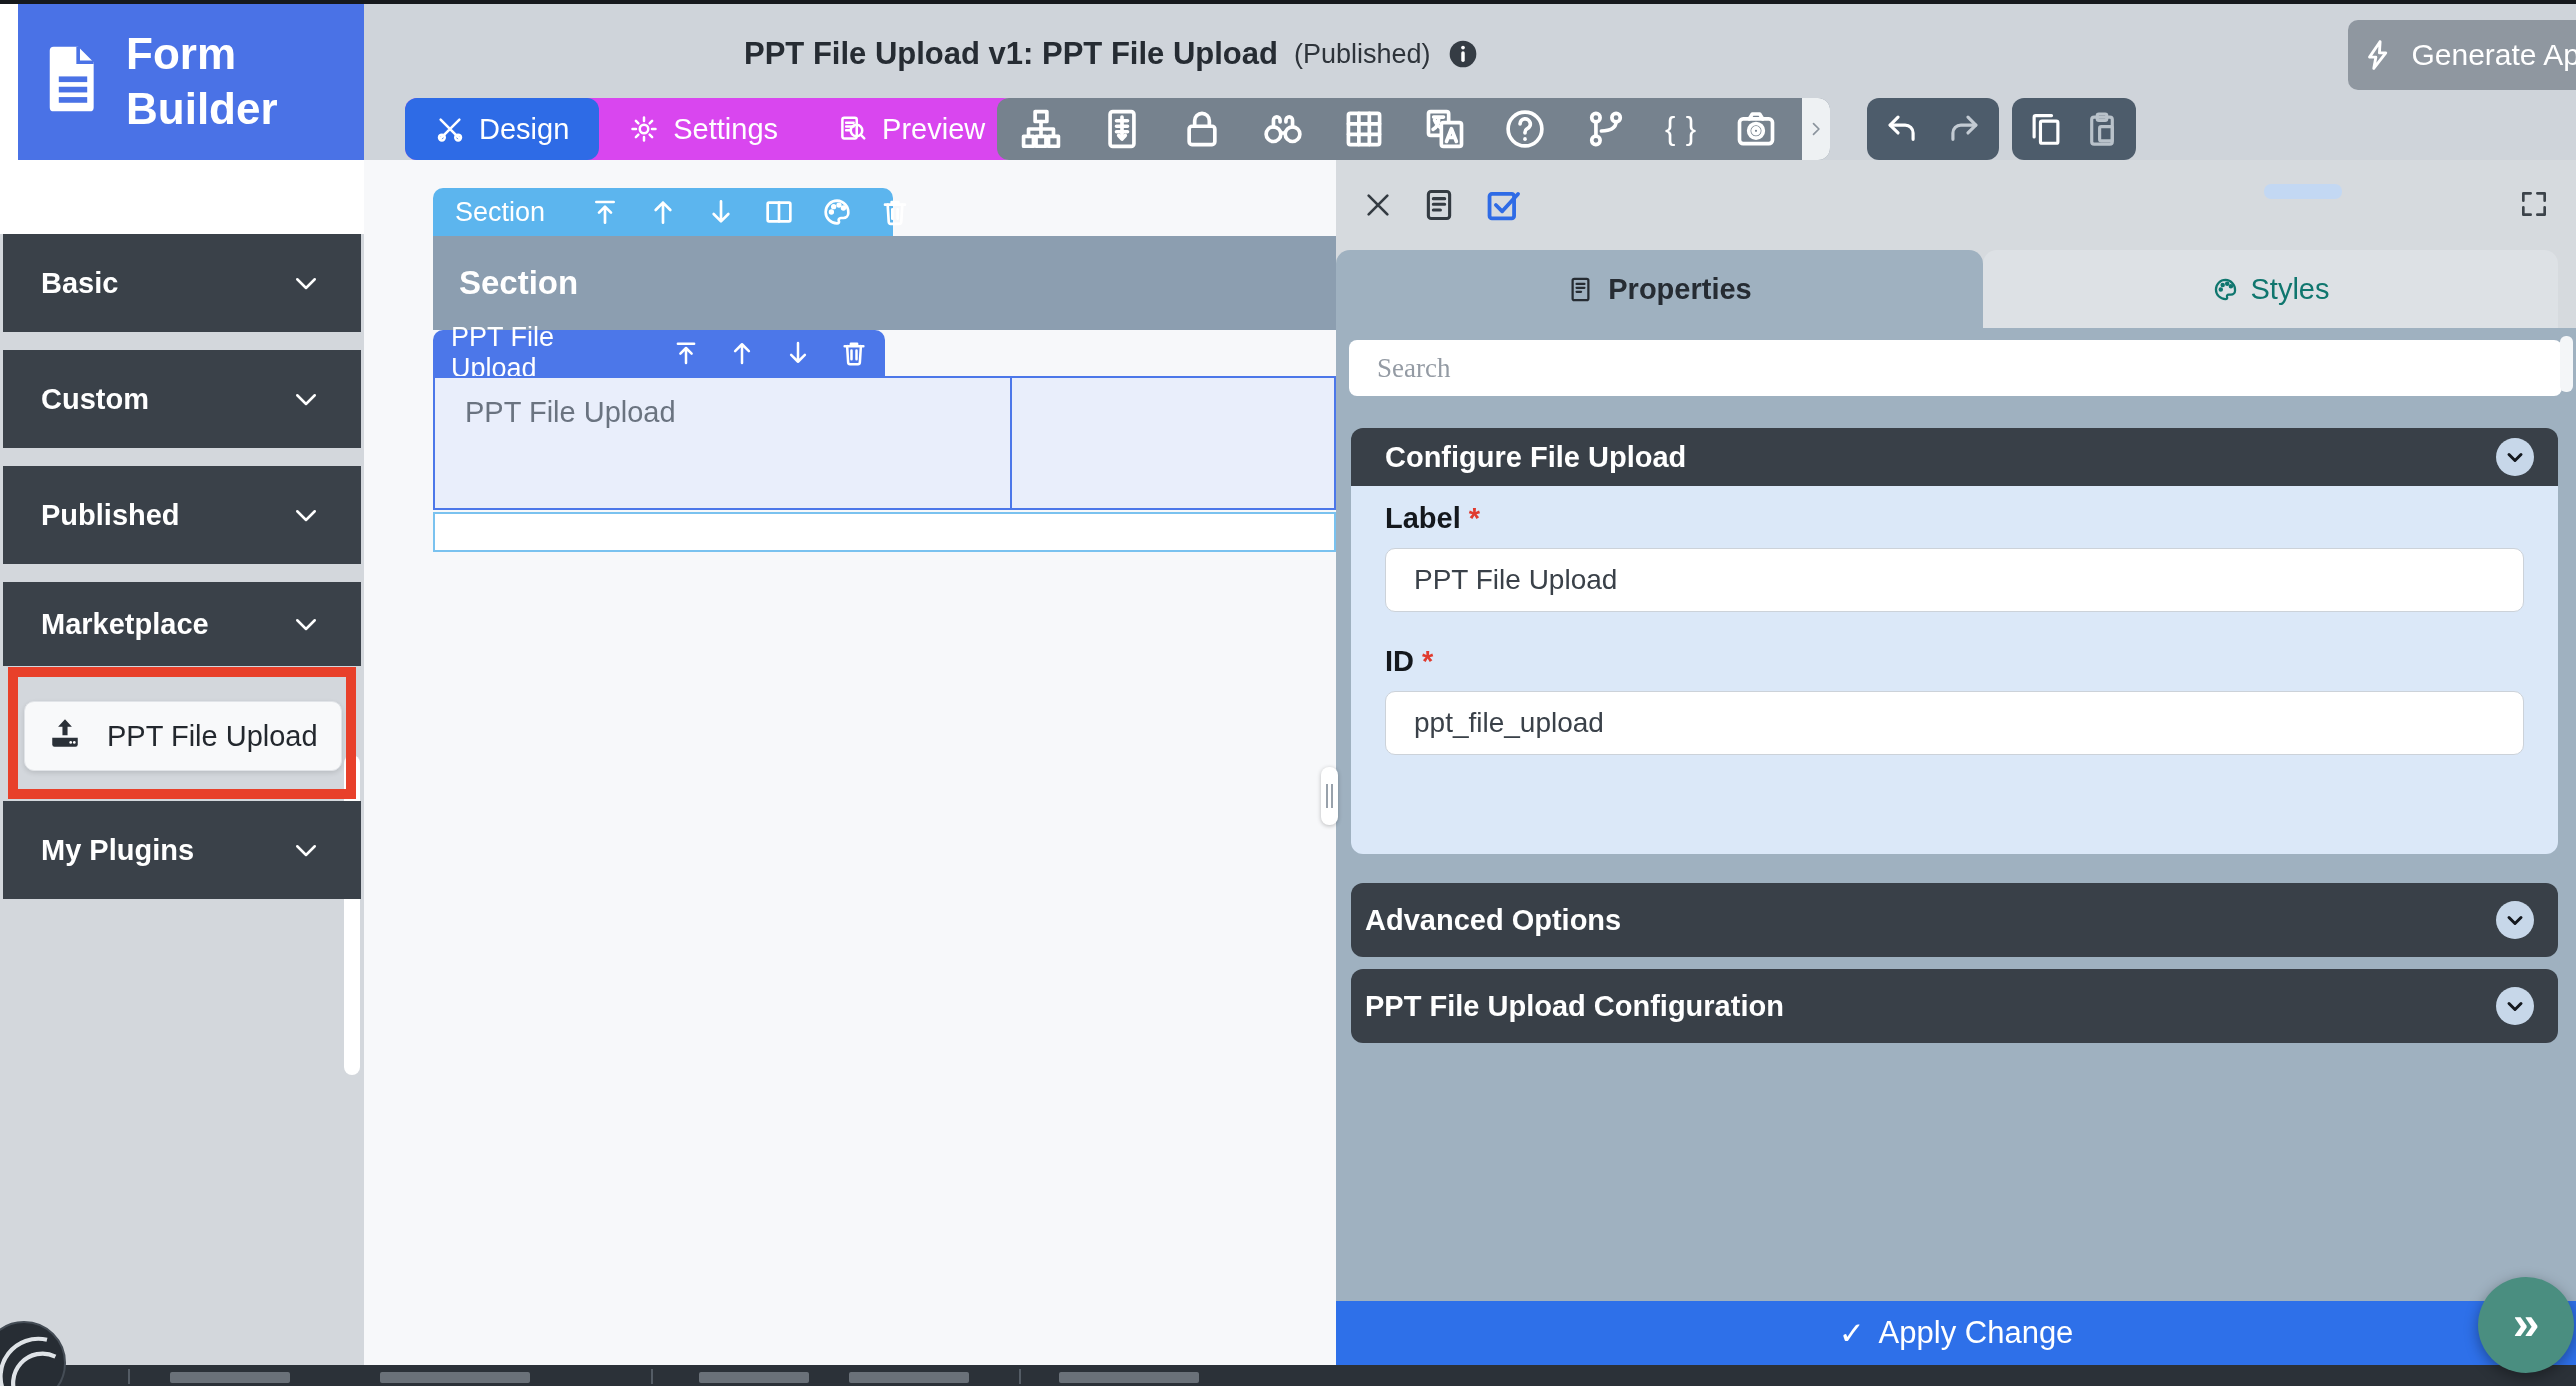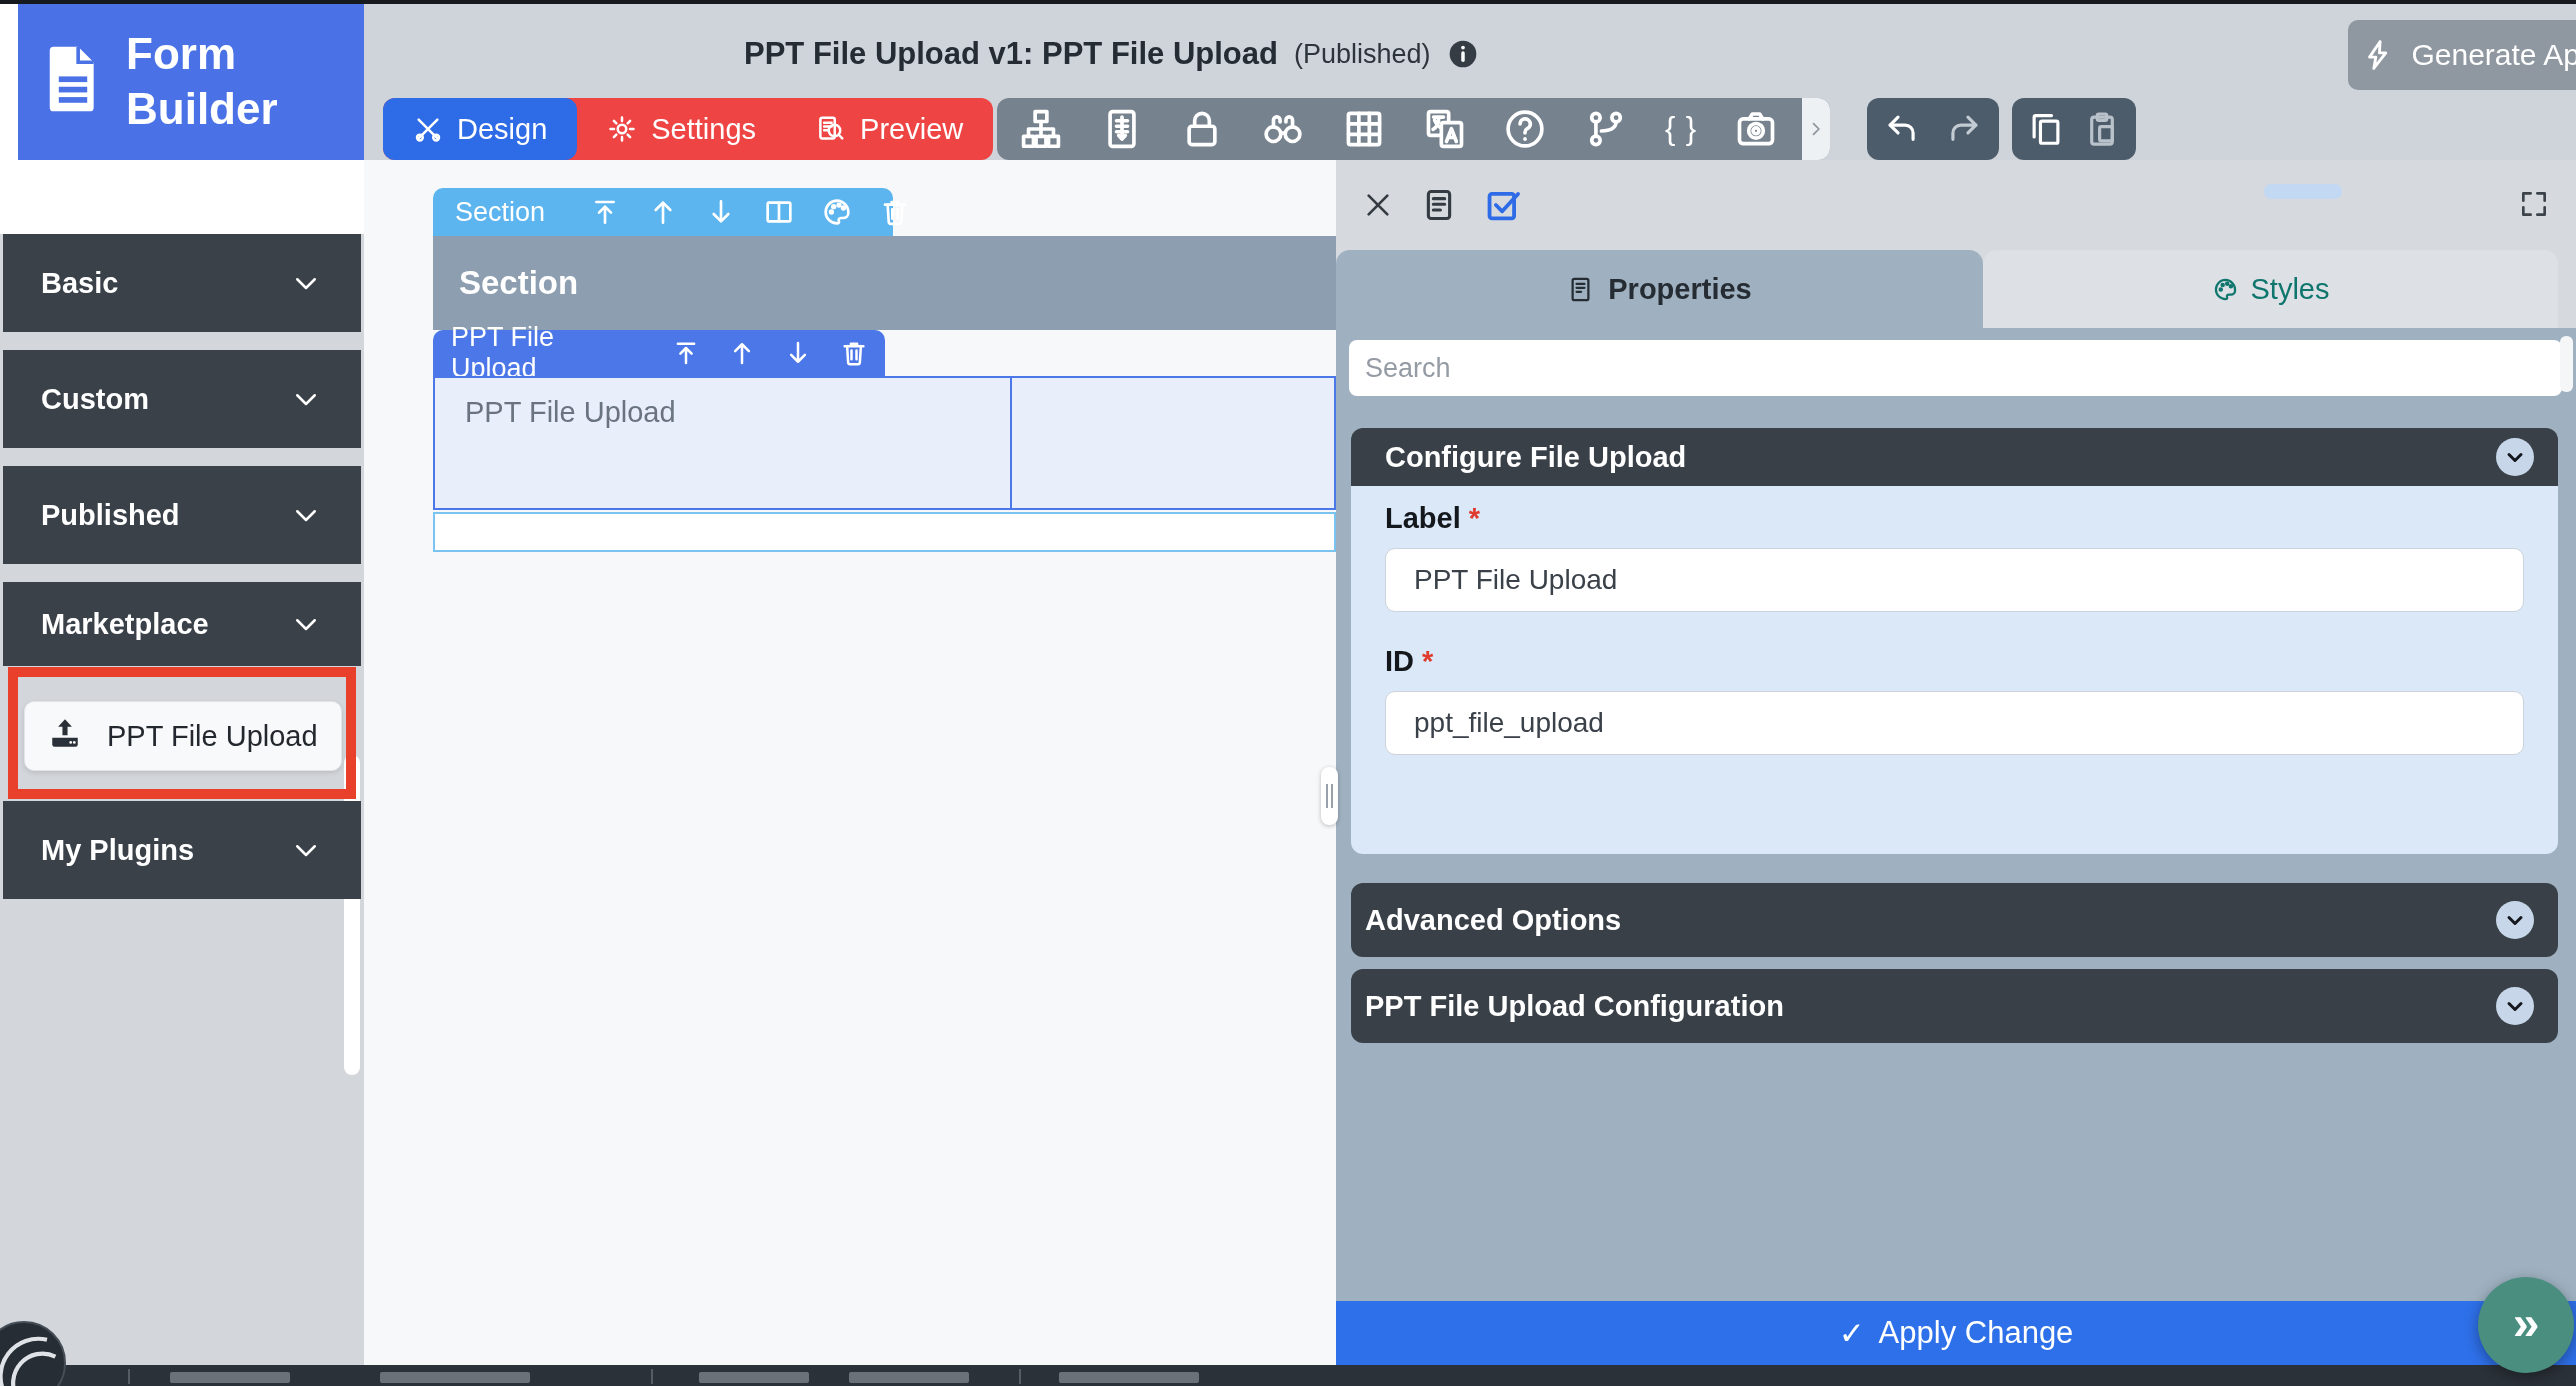--- a/index.html
+++ b/index.html
@@ -7,21 +7,21 @@
   .app{position:relative;width:2576px;height:1387px;background:#eceef0;overflow:hidden}
   .ic{fill:none;stroke:currentColor;stroke-width:2;stroke-linecap:round;stroke-linejoin:round;display:block}
 
   .topline{position:absolute;left:0;top:0;width:2576px;height:4px;background:#16191d;z-index:9}
 
   
   .header{position:absolute;left:364px;top:4px;width:2212px;height:156px;background:#cfd4da}
   .title-row{position:absolute;left:380px;top:22px;height:56px;display:flex;align-items:center;gap:16px}
   .doc-title{font-size:31px;font-weight:bold;color:#262c33}
   .doc-status{font-size:27px;color:#2e343b}
-  .tab-group{position:absolute;left:383px;top:98px;height:62px;background:#ef4444;border-radius:12px;display:flex;align-items:stretch}
+  .tab-group{position:absolute;left:405px;top:98px;height:62px;background:#d946ef;border-radius:12px;display:flex;align-items:stretch}
   .nav-tab{display:flex;align-items:center;gap:14px;padding:0 30px;color:#fff;font-size:29px;cursor:pointer}
   .nav-tab.active{background:#2e6be6;border-radius:12px}
   .icon-toolbar{position:absolute;left:997px;top:98px;width:833px;height:62px;background:#76828e;border-radius:12px;display:flex;align-items:center;justify-content:space-between;color:#fff;padding:0 52px 0 22px}
   .tb-more{position:absolute;right:0;top:0;width:28px;height:62px;background:#eef1f3;border-radius:0 12px 12px 0;color:#8a939c;display:flex;align-items:center;justify-content:center}
   .braces{font-size:31px;color:#fff;letter-spacing:1px}
   .undo-group{position:absolute;left:1867px;top:98px;width:132px;height:62px;background:#4d5c6b;border-radius:12px;display:flex;align-items:center;justify-content:center;gap:24px;color:#fff}
   .copy-group{position:absolute;left:2012px;top:98px;width:124px;height:62px;background:#4d5c6b;border-radius:12px;display:flex;align-items:center;justify-content:center;gap:18px;color:#fff}
   .generate-btn{position:absolute;left:1984px;top:16px;width:262px;height:70px;background:#8f97a0;border-radius:10px;color:#fff;font-size:30px;display:flex;align-items:center;justify-content:center;gap:16px;cursor:pointer}
 
   
@@ -62,21 +62,21 @@
 
   
   .panel-head{position:absolute;left:1336px;top:160px;width:1240px;height:90px;background:#d6dade;display:flex;align-items:center;gap:28px;padding-left:26px;color:#343b42}
   .fullscreen-btn{position:absolute;right:26px;top:28px;color:#3c434a;cursor:pointer}
   .nub{position:absolute;left:2264px;top:184px;width:78px;height:15px;background:#c3d8f3;border-radius:7px}
   .tabs-bg{position:absolute;left:1336px;top:250px;width:1240px;height:78px;background:#d6dade}
   .tab-props{position:absolute;left:1336px;top:250px;width:647px;height:78px;background:#9fb1c0;border-radius:14px 14px 0 0;display:flex;align-items:center;justify-content:center;gap:14px;color:#262c33;font-size:29px;font-weight:bold;cursor:pointer}
   .tab-styles{position:absolute;left:1983px;top:250px;width:575px;height:78px;background:#dde1e5;border-radius:14px 14px 0 0;display:flex;align-items:center;justify-content:center;gap:12px;color:#0f766e;font-size:29px;cursor:pointer}
   .panel-body{position:absolute;left:1336px;top:328px;width:1240px;height:973px;background:#9fb1c0}
   .panel-search{position:absolute;left:1349px;top:340px;width:1213px;height:56px;background:#fff;border-radius:8px;display:flex;align-items:center}
-  .panel-search input{border:none;outline:none;font-size:27px;color:#444b53;padding-left:16px;width:1099px;background:transparent;font-family:Liberation Sans, sans-serif}
+  .panel-search input{border:none;outline:none;font-size:27px;color:#444b53;padding-left:28px;width:1099px;background:transparent;font-family:Liberation Serif, serif}
   .panel-search input::placeholder,.search-input::placeholder{color:#949ba4}
   .card-head{position:absolute;left:1351px;top:428px;width:1207px;height:58px;background:#394048;border-radius:12px 12px 0 0;display:flex;align-items:center;color:#fff}
   .card-title{font-size:29px;font-weight:bold;margin-left:34px}
   .chev-circle{width:38px;height:38px;border-radius:50%;background:#c7d7e9;color:#14181e;display:flex;align-items:center;justify-content:center;margin-left:auto;margin-right:24px;cursor:pointer}
   .card-body{position:absolute;left:1351px;top:486px;width:1207px;height:368px;background:#dbe8f8;border-radius:0 0 12px 12px}
   .field-label{position:absolute;font-size:29px;font-weight:bold;color:#14181d}
   .req{color:#e03b2f;margin-left:8px}
   .field-input{position:absolute;width:1139px;height:64px;background:#fff;border:1px solid #ccd2d9;border-radius:10px;font-size:28px;color:#3a4149;padding-left:28px;outline:none;font-family:"Liberation Sans",sans-serif}
   .bar{position:absolute;left:1351px;width:1207px;height:74px;background:#394048;border-radius:12px;display:flex;align-items:center;color:#fff}
   .bar-title{font-size:29px;font-weight:bold;margin-left:14px}

